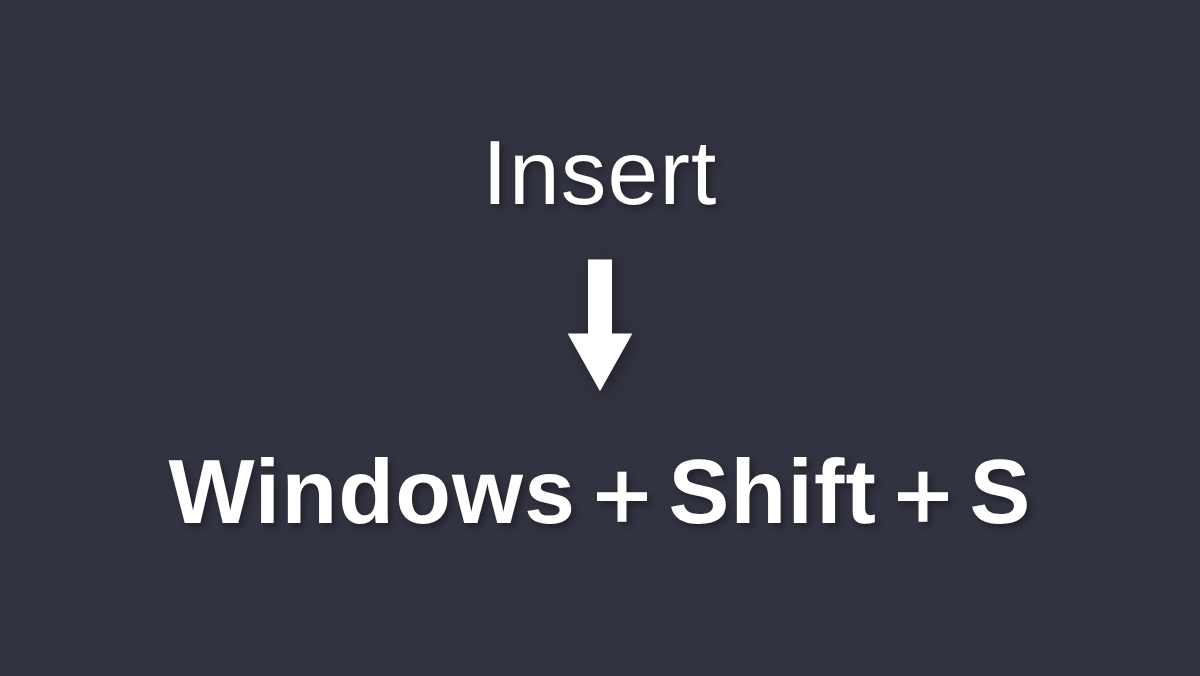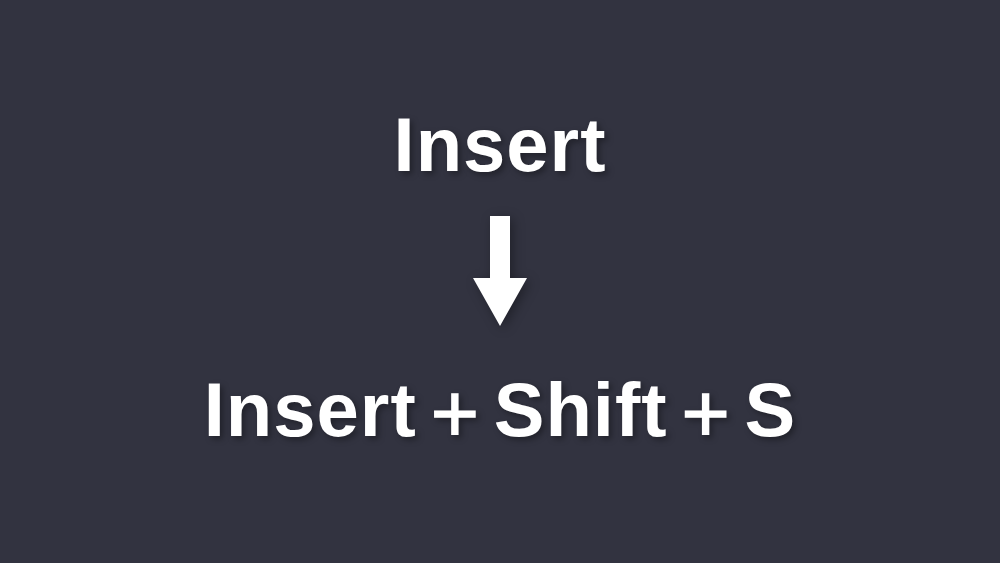--- a/index.html
+++ b/index.html
@@ -14,21 +14,21 @@
       display: flex;
       flex-direction: column;
       justify-content: center;
       align-items: center;
       font-family: 'Hiragino Maru Gothic ProN', 'Arial Rounded MT Bold', 'Helvetica Rounded', Arial, sans-serif;
       overflow: hidden;
     }
     .top-text {
       color: #ffffff;
       font-size: 76px;
-      font-weight: 700;
+      font-weight: 400;
       text-shadow: 3px 3px 6px rgba(0, 0, 0, 0.35);
       letter-spacing: 1px;
     }
     .arrow-container {
       margin: 28px 0 34px 0;
       filter: drop-shadow(3px 3px 6px rgba(0, 0, 0, 0.35));
     }
     .arrow-svg {
       width: 54px;
       height: 110px;
@@ -47,13 +47,13 @@
 <body>
 
 <div class="top-text">Insert</div>
 
 <div class="arrow-container">
   <svg class="arrow-svg" viewBox="0 0 54 110" xmlns="http://www.w3.org/2000/svg">
     <path d="M 17 0 L 37 0 L 37 62 L 54 62 L 27 110 L 0 62 L 17 62 Z" fill="#ffffff"></path>
   </svg>
 </div>
 
-<div class="bottom-text">Insert＋Shift＋S</div>
+<div class="bottom-text">Windows＋Shift＋S</div>
 
 </body></html>

